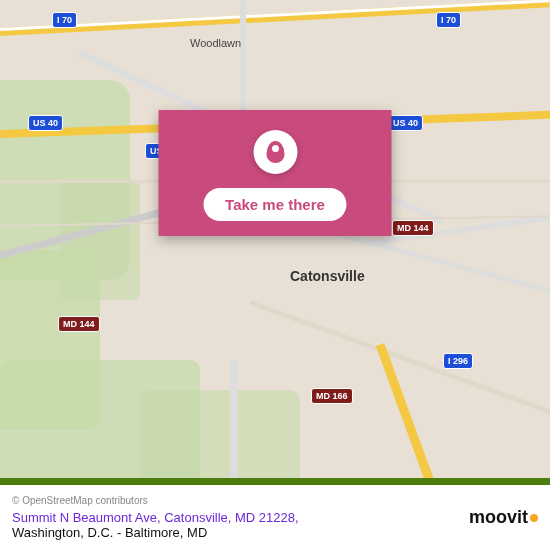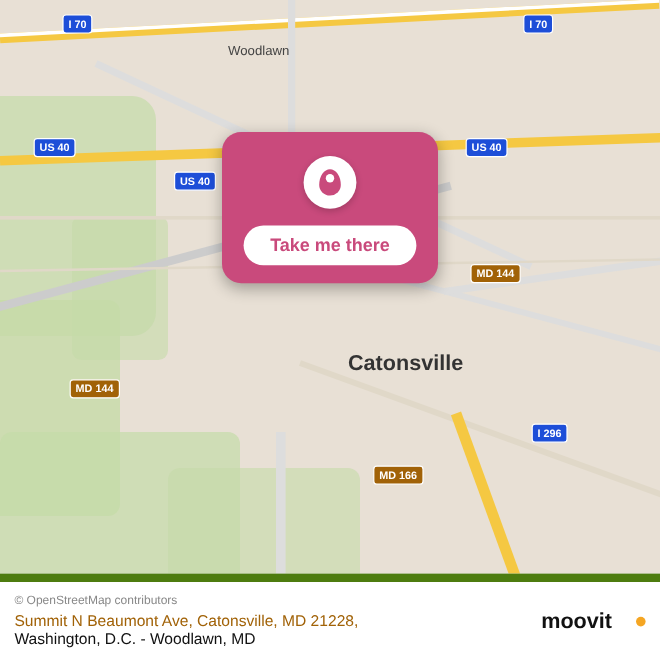--- a/index.html
+++ b/index.html
@@ -53,32 +53,32 @@
       font-size: 9px;
       font-weight: bold;
       padding: 2px 4px;
       border-radius: 3px;
       white-space: nowrap;
       border: 1.5px solid white;
       z-index: 10;
     }
 
     .shield-green {
-      background-color: #a16207;
+      background-color: #7f1d1d;
     }
 
     
     #info-card {
       position: absolute;
       left: 50%;
       top: 110px;
       transform: translateX(-50%);
-      width: 180px;
+      width: 233px;
       background-color: #c94a7c;
-      border-radius: 16px;
+      border-radius: 0;
       padding: 20px 15px 15px;
       display: flex;
       flex-direction: column;
       align-items: center;
       z-index: 100;
       box-shadow: 0 4px 12px rgba(0,0,0,0.3);
     }
 
     .location-pin {
       width: 44px;
@@ -140,34 +140,34 @@
     }
 
     #address-section {
       display: flex;
       flex-direction: column;
       flex: 1;
     }
 
     #address-line {
       font-size: 13px;
-      color: #a16207;
+      color: #6d28d9;
       font-weight: 500;
     }
 
     #copyright-line {
       font-size: 10px;
       color: #888;
       margin-bottom: 4px;
     }
 
     #moovit-logo {
       display: flex;
       align-items: center;
-      gap: 20px;
+      gap: 2px;
       flex-shrink: 0;
     }
 
     .moovit-text {
       font-size: 18px;
       font-weight: bold;
       color: #111;
     }
 
     .moovit-dot {
@@ -181,24 +181,23 @@
     .map-label {
       position: absolute;
       font-size: 11px;
       color: #444;
       font-weight: 500;
       white-space: nowrap;
       z-index: 5;
     }
 
     .map-label-bold {
-      font-size: 18px;
+      font-size: 14px;
       font-weight: bold;
       color: #333;
-      margin-top: 24px;
     }
   </style>
 </head>
 <body>
 
 <div id="map-container">
   <div class="map-bg"></div>
 
   <div class="park" style="top:80px;left:-20px;width:150px;height:200px;border-radius:20px;opacity:0.7;"></div>
   <div class="park" style="top:250px;left:-20px;width:120px;height:180px;border-radius:10px;opacity:0.8;"></div>
@@ -247,20 +246,20 @@
     <div class="location-pin">
       <div class="pin-dot"></div>
     </div>
     <button id="take-me-there-btn">Take me there</button>
   </div>
 
   <div id="bottom-bar">
     <div id="address-section">
       <div id="copyright-line">© OpenStreetMap contributors</div>
       <div id="address-line">Summit N Beaumont Ave, Catonsville, MD 21228,</div>
-      <div style="font-size:13px;color:#111;font-weight:500;">Washington, D.C. - Woodlawn, MD</div>
+      <div style="font-size:13px;color:#111;font-weight:500;">Washington, D.C. - Baltimore, MD</div>
     </div>
     <div id="moovit-logo">
       <span class="moovit-text">moovit</span>
       <div class="moovit-dot"></div>
     </div>
   </div>
 </div>
 
 </body></html>

